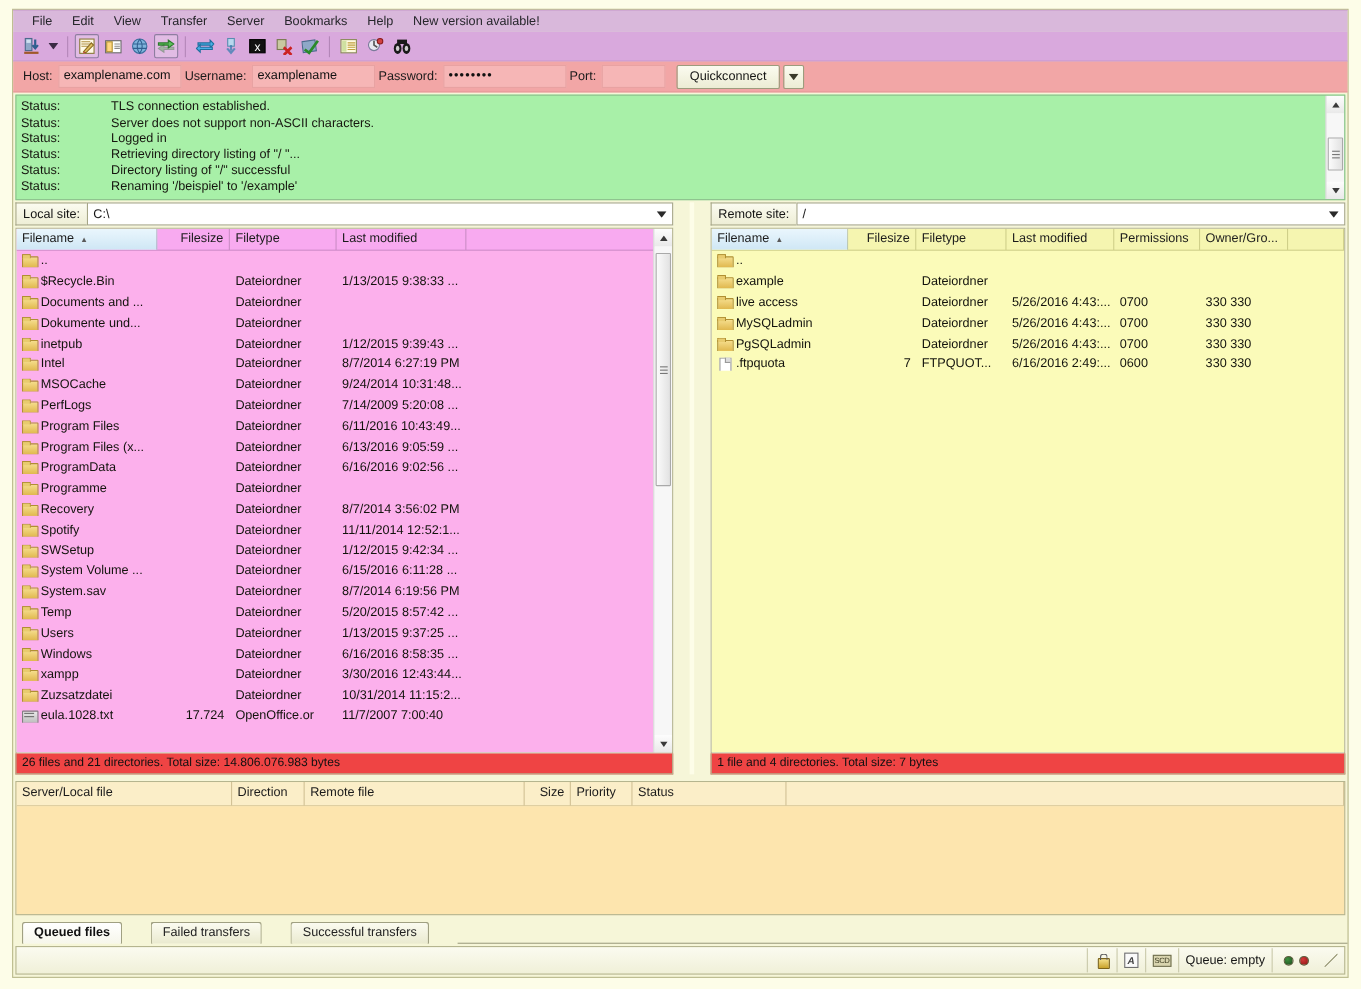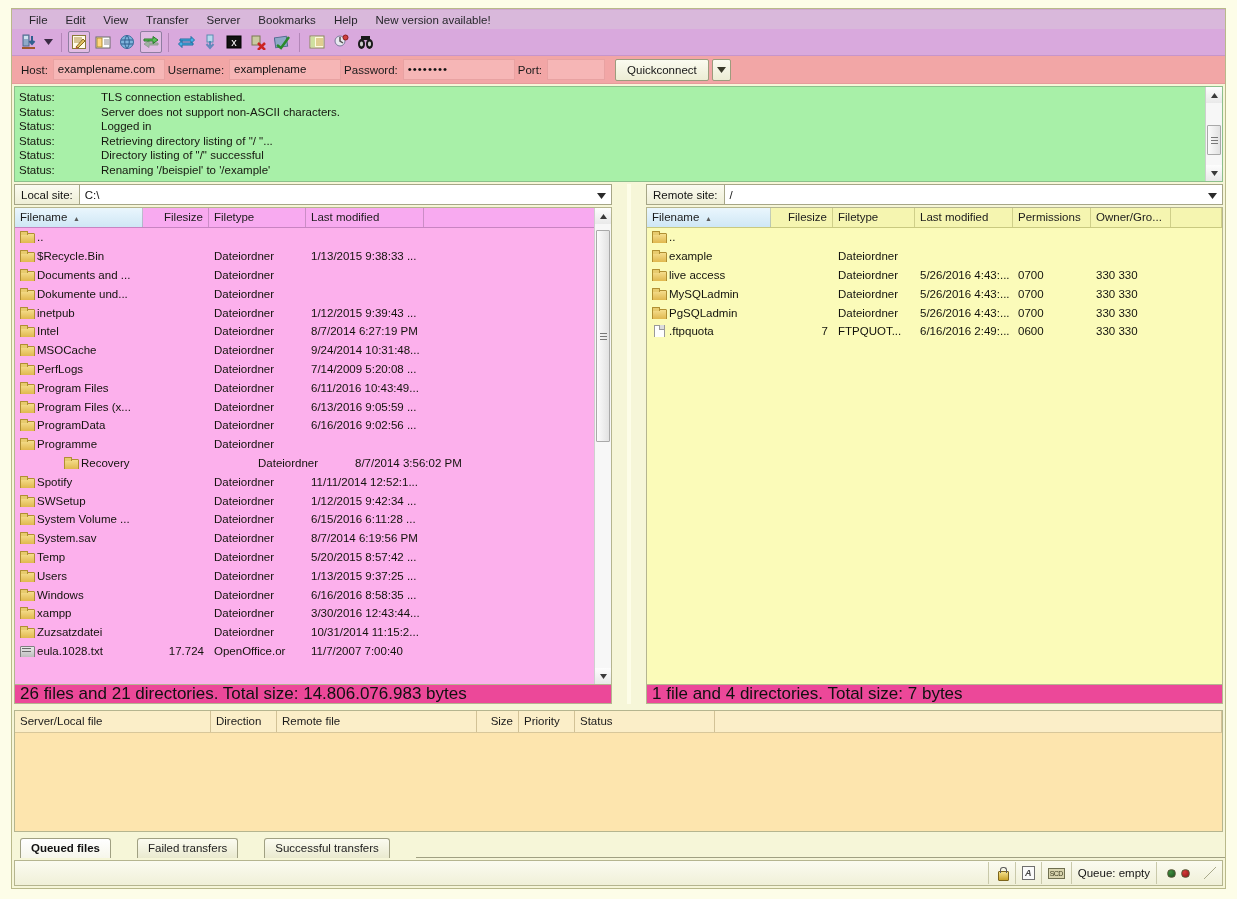--- a/index.html
+++ b/index.html
@@ -327,24 +327,24 @@
   }
   .ic.doc::after {
     content: ""; position: absolute; left: 2px; top: 3px;
     width: 9px; height: 1px;
     background: #6a6a6a;
     box-shadow: 0 3px 0 #6a6a6a;
   }
 
   .statusline {
     height: 19px; flex: 0 0 19px;
-    background: #ec4899;
+    background: #ef4444;
     border: 1px solid #b5b58f;
     border-top: none;
-    font-size: 17px; color: #111;
+    font-size: 11px; color: #111;
     line-height: 17px;
     padding-left: 5px;
     white-space: nowrap;
     overflow: hidden;
   }
 
   
   .queue {
     flex: 0 0 122px;
     margin: 6px 2px 0 2px;
@@ -769,21 +769,21 @@
               <div class="row">
                   <span class="cell name" style="width:128px;flex:0 0 128px;">
                     <span class="ic folder"></span>
                     <span>Programme</span>
                   </span>
                   <span class="cell num" style="width:66px;flex:0 0 66px;"></span>
                   <span class="cell" style="width:97px;flex:0 0 97px;">Dateiordner</span>
                   <span class="cell" style="width:140px;flex:0 0 140px;"></span>
                 </div>
               <div class="row">
-                  <span class="cell name" style="width:128px;flex:0 0 128px;margin-left:44px;">
+                  <span class="cell name" style="width:128px;flex:0 0 128px;">
                     <span class="ic folder"></span>
                     <span>Recovery</span>
                   </span>
                   <span class="cell num" style="width:66px;flex:0 0 66px;"></span>
                   <span class="cell" style="width:97px;flex:0 0 97px;">Dateiordner</span>
                   <span class="cell" style="width:140px;flex:0 0 140px;">8/7/2014 3:56:02 PM</span>
                 </div>
               <div class="row">
                   <span class="cell name" style="width:128px;flex:0 0 128px;">
                     <span class="ic folder"></span>

